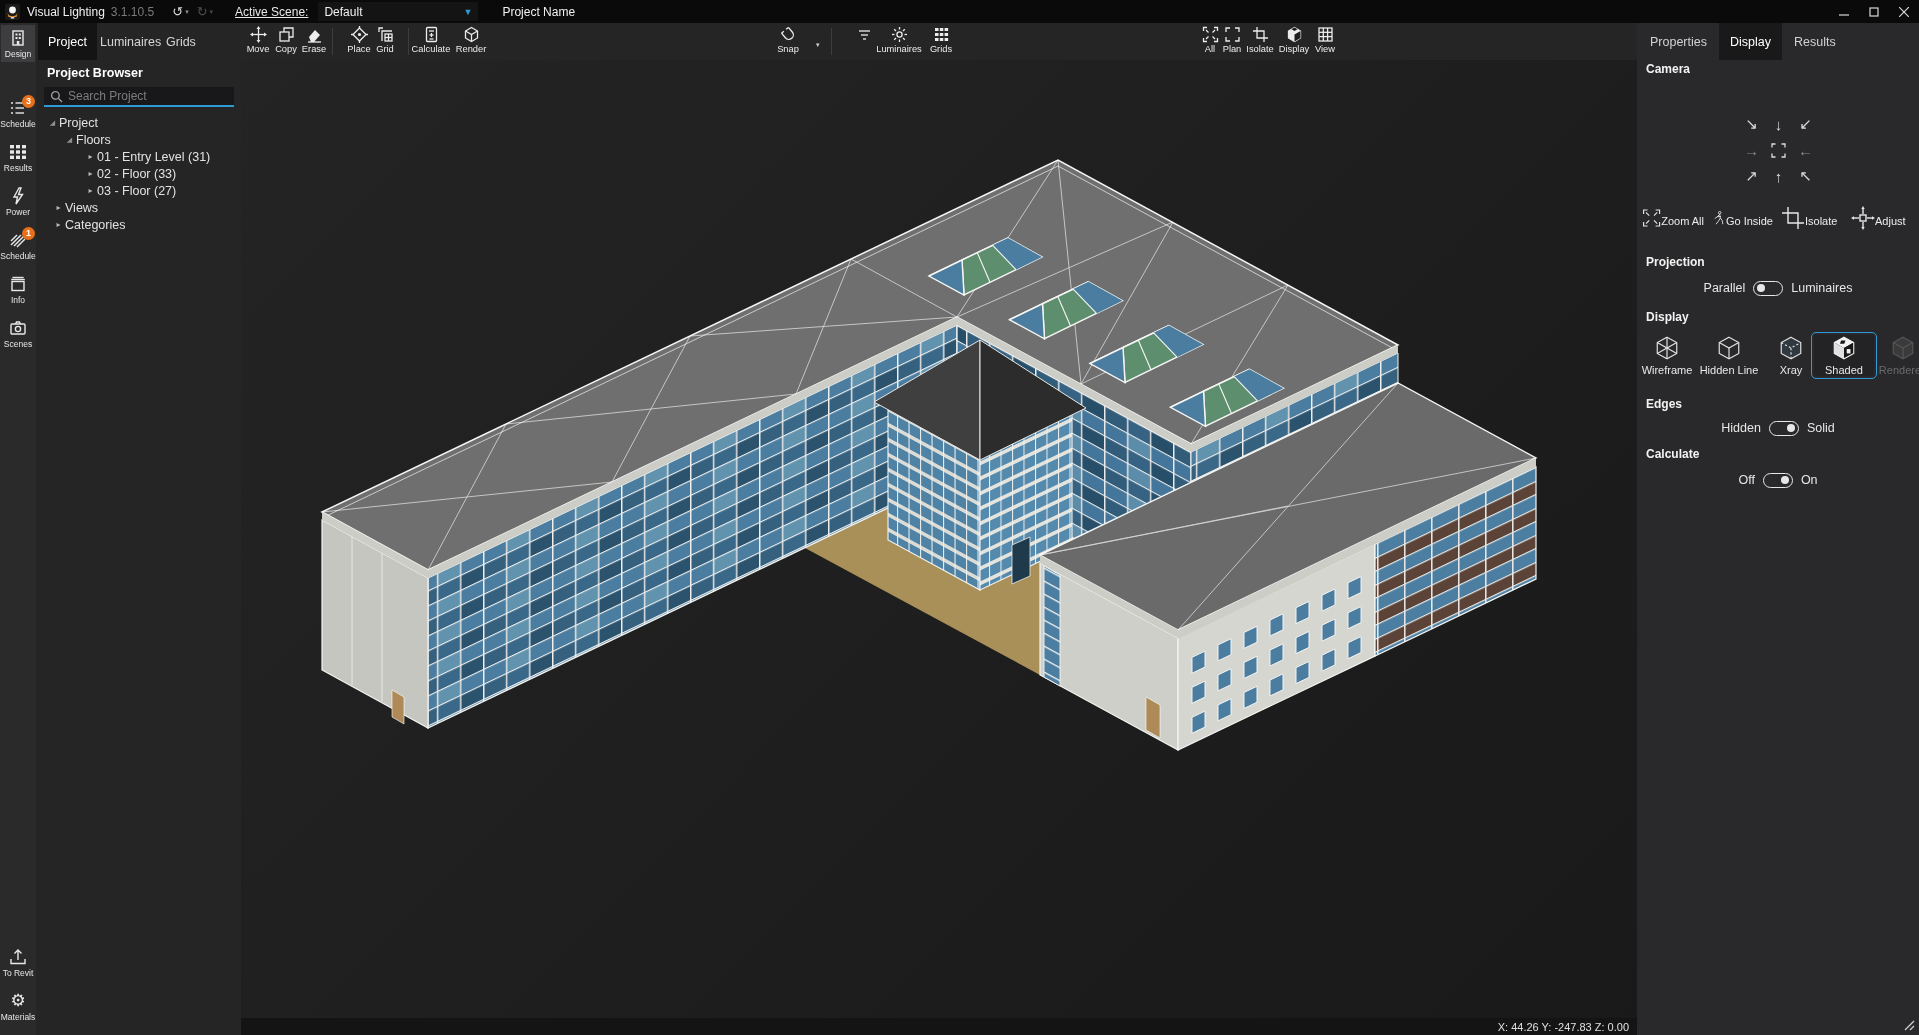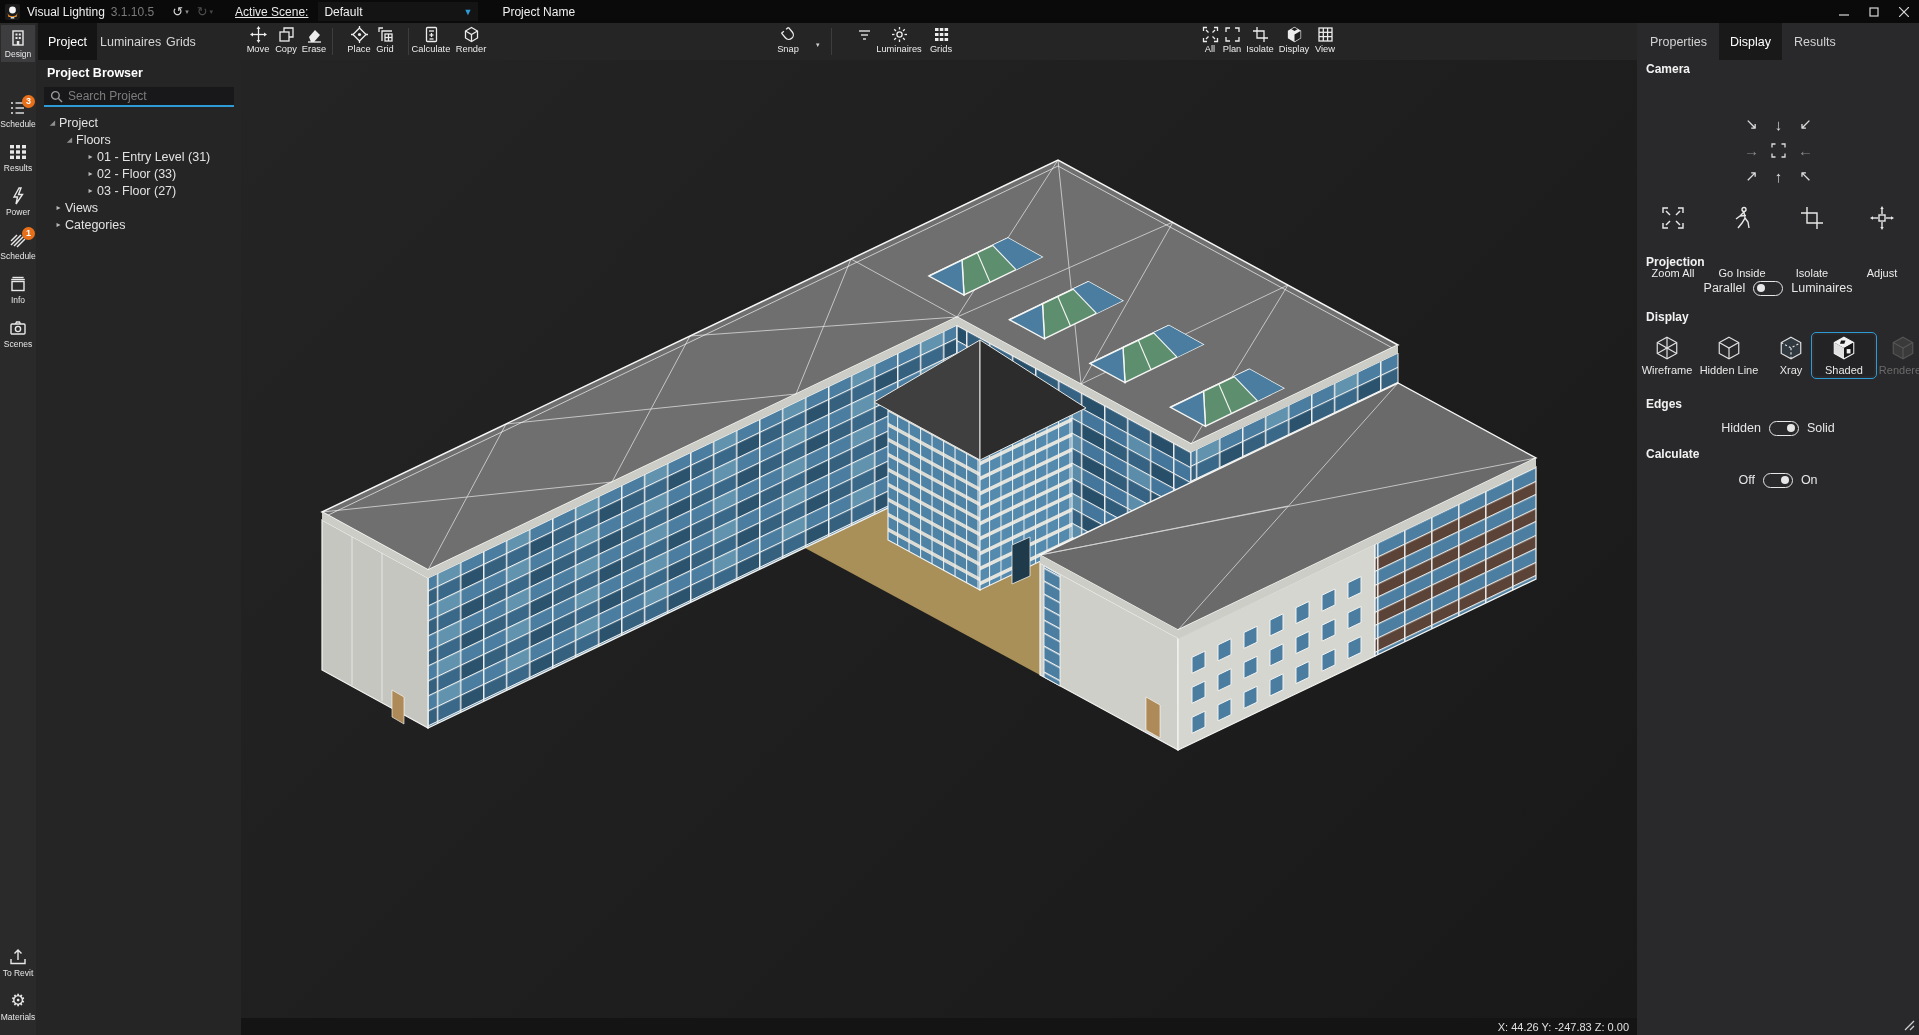--- a/index.html
+++ b/index.html
@@ -76,21 +76,21 @@
   .rp-tab { position:absolute; top:0; height:37px; display:flex; align-items:center; font-size:12.5px;
     color:#d2d2d2; padding:6px 11px; }
   .rp-tab.active { background:#19191a; color:#fff; }
   .rp-sec { position:absolute; left:9px; font-size:12px; font-weight:bold; color:#f2f2f2; }
   .rp-row { position:absolute; left:0; width:282px; text-align:center; font-size:12.5px; color:#e6e6e6; }
   .campad { position:absolute; left:101px; width:81px; }
   .campad .crow { display:flex; }
   .campad .ccell { width:27px; height:26px; display:flex; align-items:center; justify-content:center;
     color:#dcdcdc; font-size:15px; }
   .campad .ccell.dim { color:#8c8c8c; }
-  .cam-btn { position:absolute; width:62px; display:flex; flex-direction:column; align-items:center;gap:32px; }
+  .cam-btn { position:absolute; width:62px; display:flex; flex-direction:row; align-items:center; }
   .cam-btn svg { stroke:#e8e8e8; fill:none; stroke-width:1.4; }
   .cam-btn .lbl { font-size:11px; color:#ececec; margin-top:5px; white-space:nowrap; }
   .toggle { display:inline-block; width:30px; height:15px; border:1.6px solid #e6e6e6; border-radius:9px;
     position:relative; vertical-align:middle; margin:0 8px; }
   .toggle .knob { position:absolute; top:2px; width:8px; height:8px; border-radius:50%; background:#e6e6e6; }
   .knob.left { left:3px; } .knob.right { right:3px; }
   .dmode { position:absolute; display:flex; flex-direction:column; align-items:center; width:60px; }
   .dmode .lbl { font-size:11px; color:#e8e8e8; margin-top:3px; white-space:nowrap; }
   .dmode.disabled .lbl { color:#6a6a6a; }
   .dmode.selected { outline:1.5px solid #2e9bd6; outline-offset:2px; border-radius:2px; background:#232325; }

